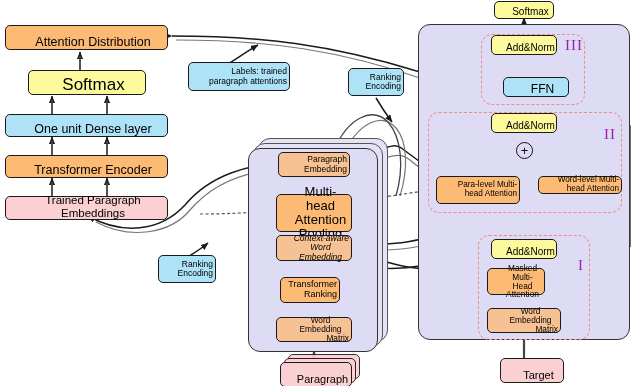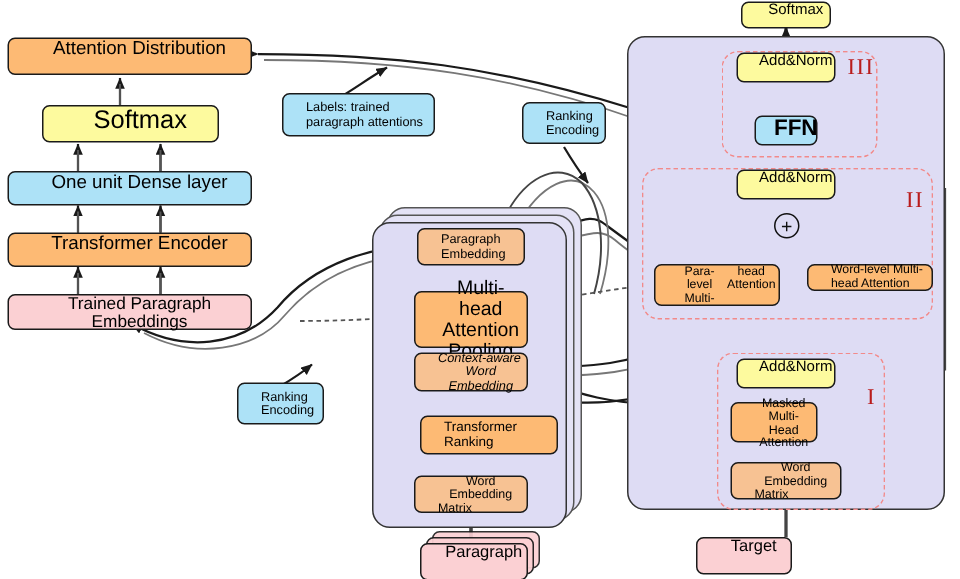--- a/index.html
+++ b/index.html
@@ -6,21 +6,21 @@
   #root{
     position:relative;width:640px;height:386px;overflow:hidden;
     background:#ffffff;
     font-family:"Liberation Sans","DejaVu Sans",sans-serif;
   }
   svg.layer{position:absolute;left:0;top:0;width:640px;height:386px;}
   #edges{z-index:1;}
 
   .node{
     position:absolute;box-sizing:border-box;
-    display:flex;align-items:flex-start;justify-content:center;text-align:center;
+    display:flex;align-items:flex-end;justify-content:center;text-align:center;
     border:1.3px solid #1a1a1a;border-radius:5px;
     color:#000;line-height:1.08;
     z-index:4;
     padding-left:13px;
   }
   .node span{display:block;padding:0 2px;}
 
   .yellow{background:#fdba74;}
   .yellow2{background:#fdfa9e;}
   .blue{background:#ade2f7;}
@@ -33,21 +33,21 @@
     background:#dedcf4;z-index:2;
   }
   .panel.ghost{background:#e4e2f6;z-index:1;border-color:#555;}
 
   .dashed{
     position:absolute;box-sizing:border-box;
     border:1.2px dashed #f28a8a;border-radius:11px;
     background:transparent;z-index:3;
   }
   .roman{
-    position:absolute;z-index:5;color:#b91c1c;
+    position:absolute;z-index:5;color:#a21caf;
     font-family:"Liberation Serif","DejaVu Serif",serif;
     font-size:15px;letter-spacing:1px;
   }
   .plus{
     position:absolute;z-index:5;width:15px;height:15px;border-radius:50%;
     border:1.3px solid #111;background:#dedcf4;
     display:flex;align-items:center;justify-content:center;
     font-size:13px;line-height:1;color:#111;
   }
 </style>
@@ -210,21 +210,21 @@
   <div class="node yellow" style="left:276px;top:194px;width:76px;height:38px;font-size:13px;flex-direction:column;justify-content:center;">
     <span>Multi-head</span>
     <span>Attention Pooling</span>
   </div>
 
   <div class="node orange" style="left:276px;top:235px;width:76px;height:26px;font-size:8.5px;flex-direction:column;justify-content:center;font-style:italic;">
     <span>Context-aware</span>
     <span>Word Embedding</span>
   </div>
 
-  <div class="node yellow" style="left:280px;top:277px;width:92px;height:26px;font-size:9px;flex-direction:column;justify-content:center;">
+  <div class="node yellow" style="left:280px;top:277px;width:60px;height:26px;font-size:9px;flex-direction:column;justify-content:center;">
     <span>Transformer</span>
     <span>Ranking</span>
   </div>
 
   <div class="node orange" style="left:276px;top:317px;width:76px;height:25px;font-size:8.3px;flex-direction:column;justify-content:center;">
     <span>Word Embedding</span>
     <span>Matrix</span>
   </div>
 
   <div class="node pink" style="left:288px;top:354px;width:72px;height:25px;font-size:10px;z-index:3;opacity:.9;"></div>
@@ -250,33 +250,33 @@
   </div>
 
   <div class="node yellow2" style="left:494px;top:1px;width:60px;height:18px;font-size:10px;">
     <span>Softmax</span>
   </div>
 
   <div class="node yellow2" style="left:491px;top:35px;width:66px;height:20px;font-size:10px;">
     <span>Add&amp;Norm</span>
   </div>
 
-  <div class="node blue" style="left:503px;top:77px;width:42px;height:20px;font-size:15px;font-weight:bold;">
+  <div class="node blue" style="left:503px;top:77px;width:66px;height:20px;font-size:12px;">
     <span>FFN</span>
   </div>
 
   <div class="node yellow2" style="left:491px;top:113px;width:66px;height:20px;font-size:10px;">
     <span>Add&amp;Norm</span>
   </div>
 
   <div class="plus" style="left:516px;top:142px;">
     <span>+</span>
   </div>
 
-  <div class="node yellow" style="left:436px;top:176px;width:84px;height:28px;font-size:8.2px;flex-direction:row;justify-content:center;">
+  <div class="node yellow" style="left:436px;top:176px;width:84px;height:28px;font-size:8.2px;flex-direction:column;justify-content:center;">
     <span>Para-level Multi-</span>
     <span>head Attention</span>
   </div>
 
   <div class="node yellow" style="left:538px;top:176px;width:84px;height:18px;font-size:8.2px;flex-direction:column;justify-content:center;">
     <span>Word-level Multi-</span>
     <span>head Attention</span>
   </div>
 
   <div class="node yellow2" style="left:491px;top:239px;width:66px;height:20px;font-size:10px;">
@@ -286,17 +286,17 @@
   <div class="node yellow" style="left:487px;top:268px;width:58px;height:27px;font-size:8.3px;flex-direction:column;justify-content:center;">
     <span>Masked Multi-</span>
     <span>Head Attention</span>
   </div>
 
   <div class="node orange" style="left:487px;top:308px;width:74px;height:25px;font-size:8.3px;flex-direction:column;justify-content:center;">
     <span>Word Embedding</span>
     <span>Matrix</span>
   </div>
 
-  <div class="node pink" style="left:464px;top:358px;width:64px;height:25px;font-size:11px;">
+  <div class="node pink" style="left:500px;top:358px;width:64px;height:25px;font-size:11px;">
     <span>Target</span>
   </div>
 
 </div>
 
 </body></html>

